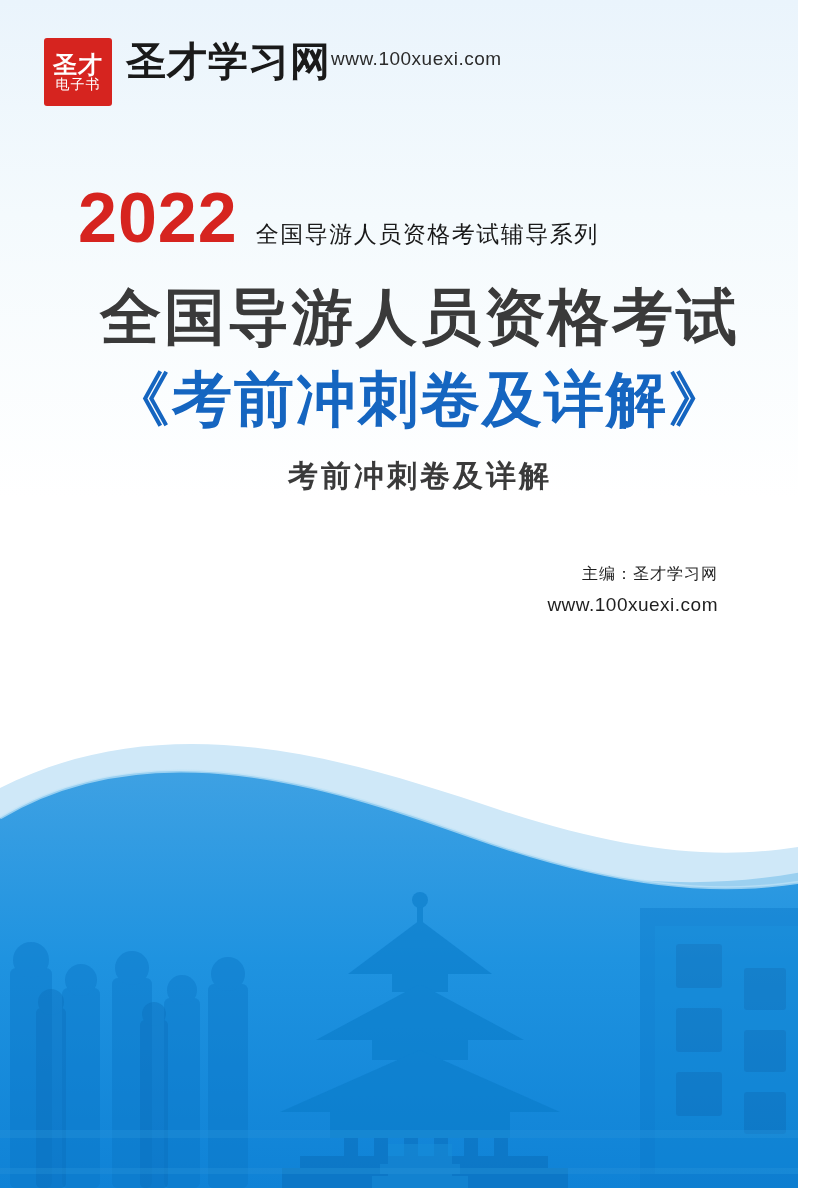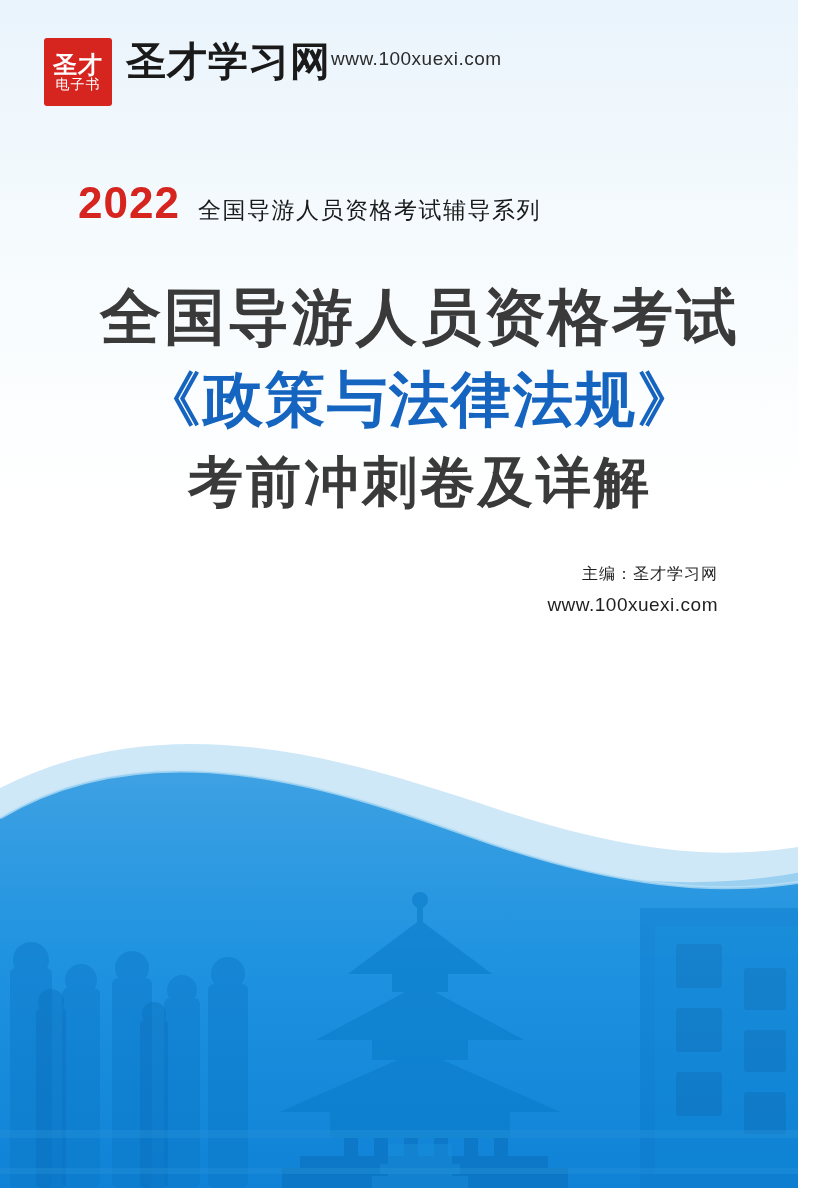--- a/index.html
+++ b/index.html
@@ -75,21 +75,21 @@
   
   .series-row {
     position: absolute;
     left: 78px;
     top: 178px;
     display: flex;
     align-items: baseline;
     gap: 18px;
   }
   .series-year {
-    font-size: 44px;
+    font-size: 70px;
     font-weight: bold;
     color: #d6241f;
     letter-spacing: 1px;
     font-family: "Liberation Sans", "DejaVu Sans", sans-serif;
   }
   .series-label {
     font-size: 23px;
     color: #1a1a1a;
     font-weight: normal;
     letter-spacing: 1.5px;
@@ -112,26 +112,26 @@
   }
   .title-line2 {
     font-size: 60px;
     font-weight: bold;
     color: #1565c0;
     letter-spacing: 2px;
     line-height: 1.25;
     margin-top: 8px;
   }
   .title-line3 {
-    font-size: 55px;
+    font-size: 30px;
     font-weight: bold;
     color: #3a3a3a;
     letter-spacing: 3px;
     line-height: 1.2;
-    margin-top: 12px;
+    margin-top: 21px;
   }
 
   
   .author-block {
     position: absolute;
     right: 80px;
     top: 562px;
     text-align: right;
     color: #1f1f1f;
   }
@@ -178,21 +178,21 @@
     </div>
   </div>
 
   <div class="series-row">
     <span class="series-year">2022</span>
     <span class="series-label">全国导游人员资格考试辅导系列</span>
   </div>
 
   <div class="titles">
     <div class="title-line1">全国导游人员资格考试</div>
-    <div class="title-line2">《政策与法律法规》</div>
+    <div class="title-line2">《考前冲刺卷及详解》</div>
     <div class="title-line3">考前冲刺卷及详解</div>
   </div>
 
   <div class="author-block">
     <div class="author-line">主编：圣才学习网</div>
     <div class="author-url">www.100xuexi.com</div>
   </div>
 
   <div class="bottom-art">
     <svg viewBox="0 0 840 520" preserveAspectRatio="none" xmlns="http://www.w3.org/2000/svg">

